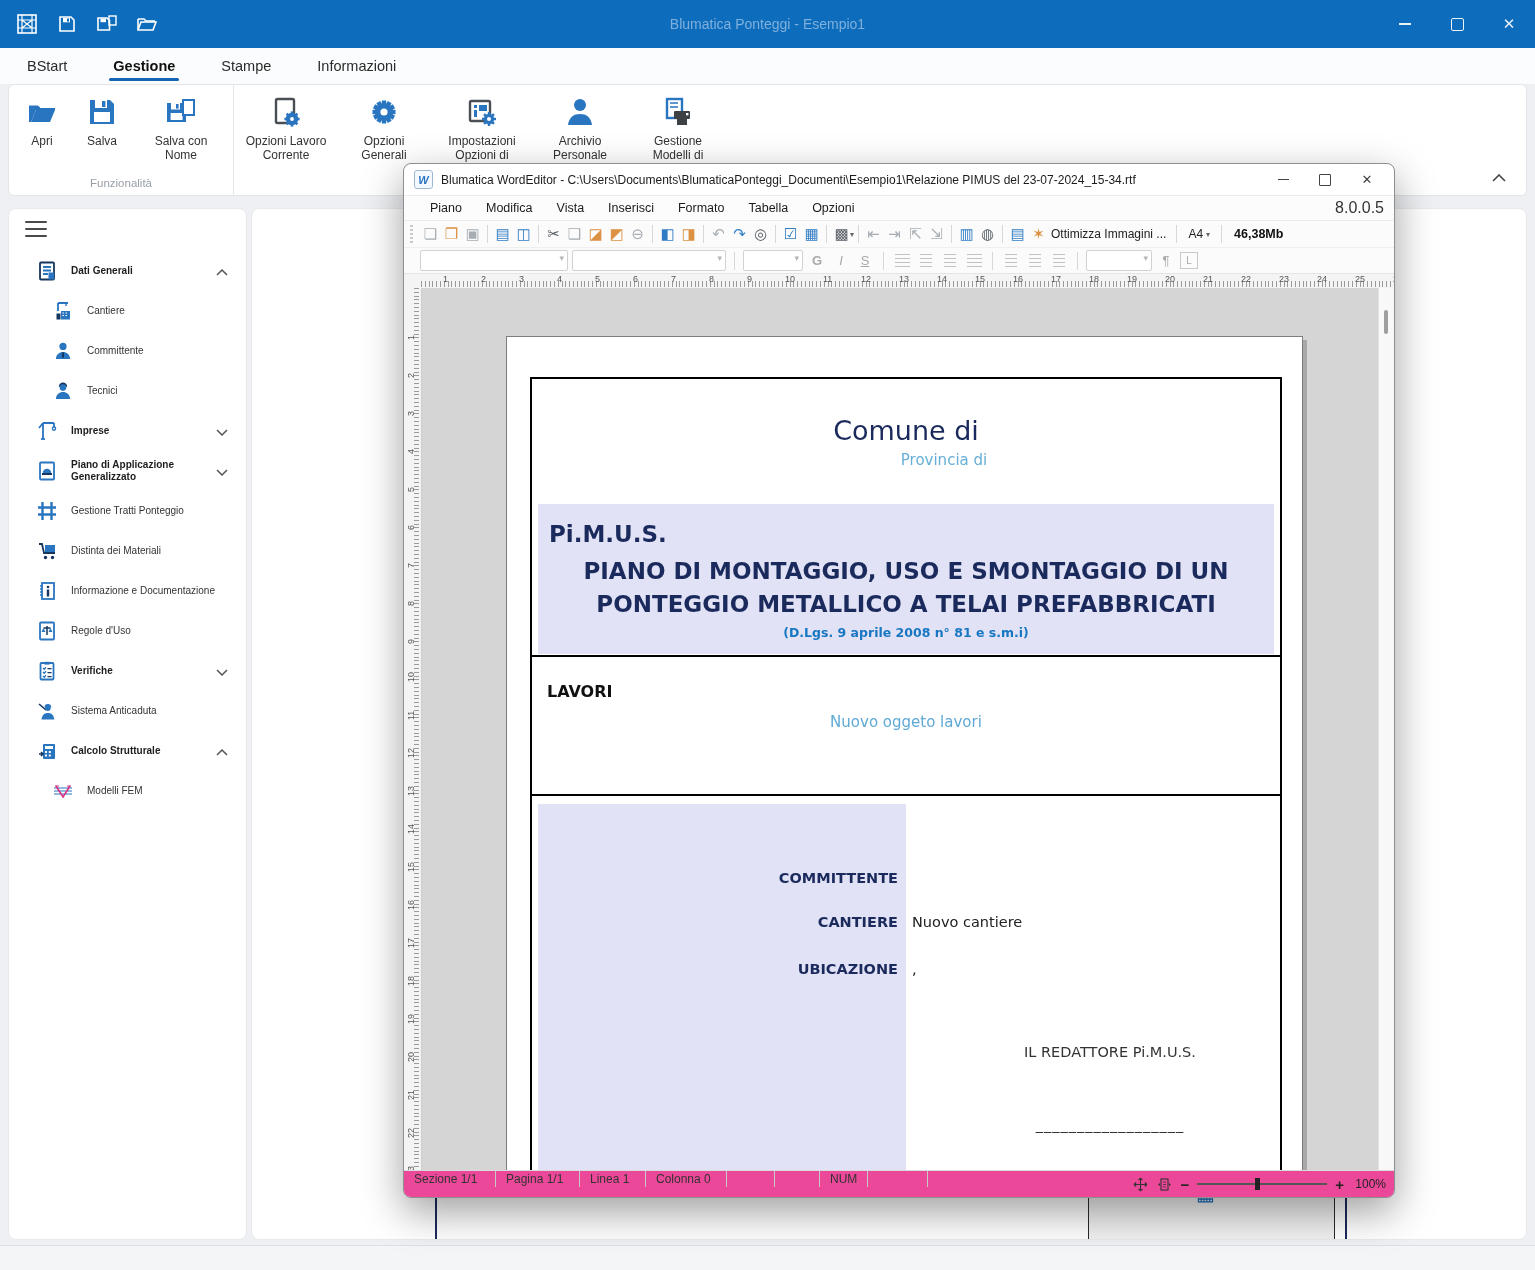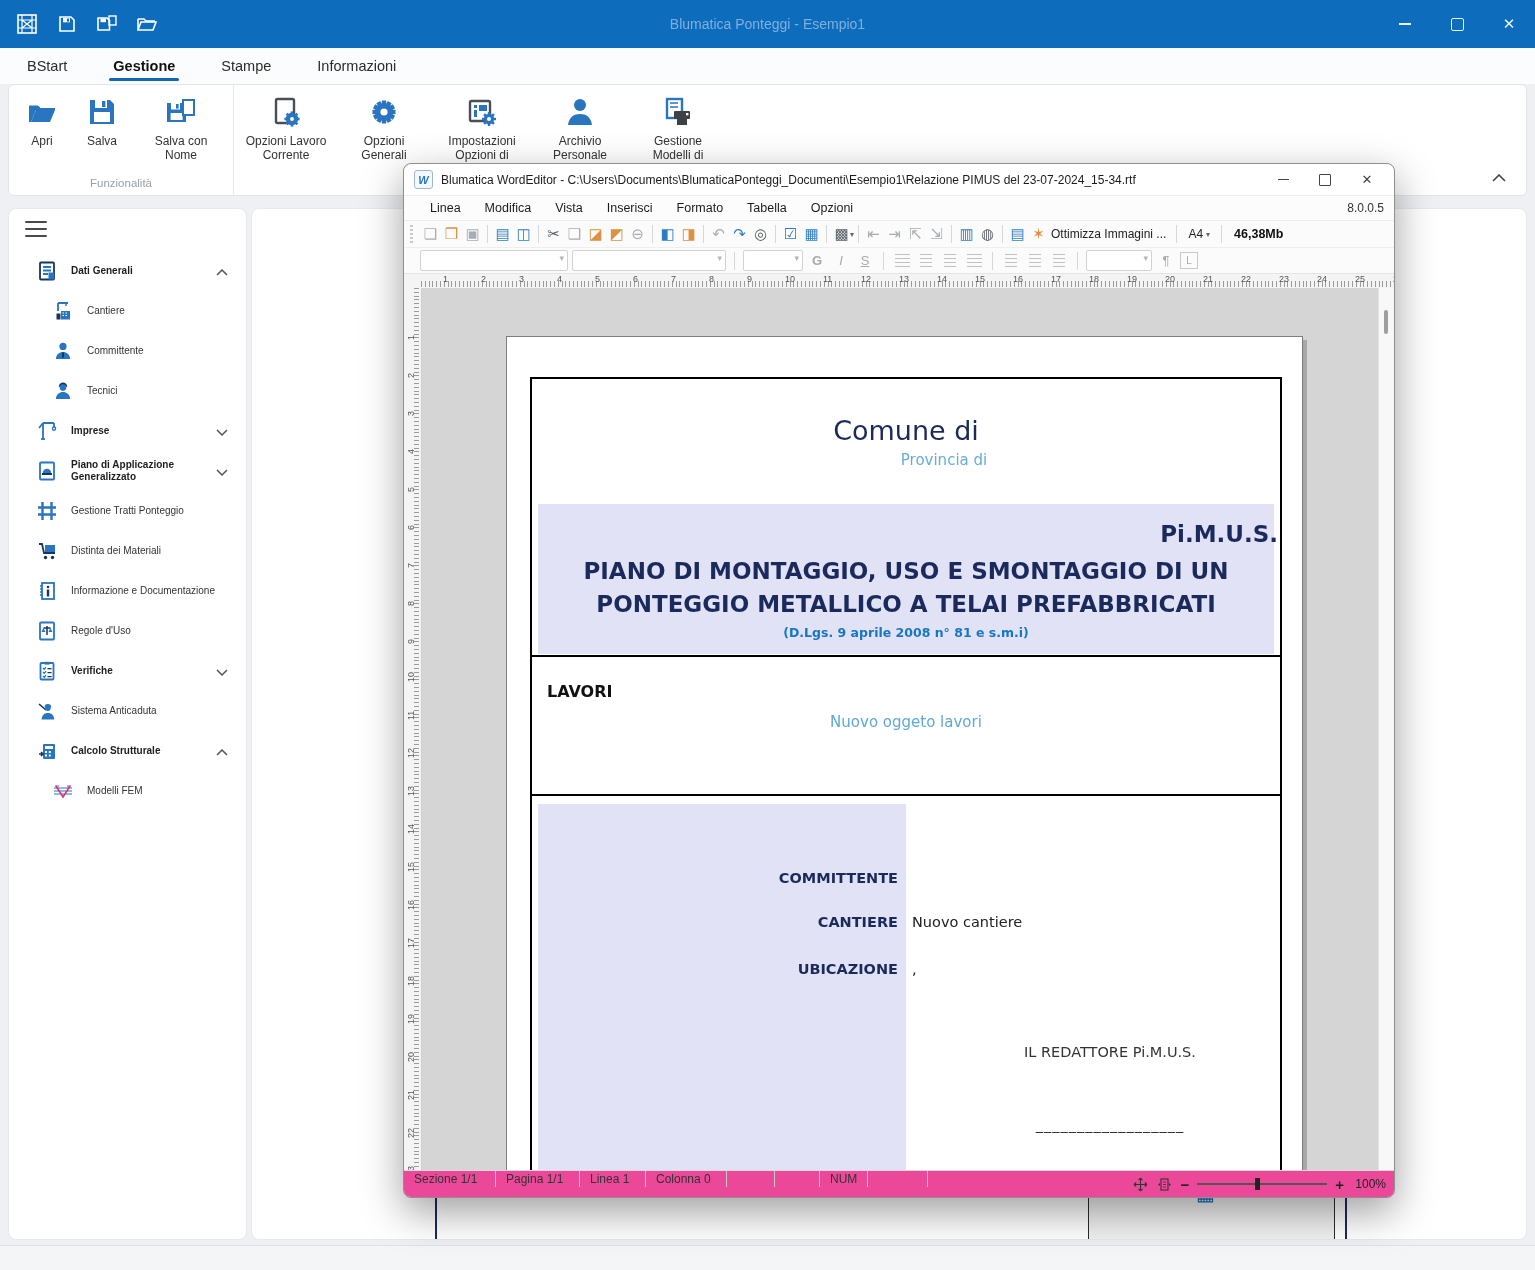--- a/index.html
+++ b/index.html
@@ -60,21 +60,21 @@
   #we-title{position:absolute;left:0;top:0;width:100%;height:31px;background:#fff;display:flex;align-items:center;border-radius:8px 8px 0 0;}
   #we-wicon{margin:0 8px 0 10px;width:17px;height:17px;border:1px solid #9db8d6;border-radius:3px;color:#2a75c0;font-weight:bold;font-size:11px;display:flex;align-items:center;justify-content:center;font-style:italic;background:#f4f9ff;}
   #we-title-text{font-size:12px;color:#1b1b1b;white-space:nowrap;overflow:hidden;max-width:830px;}
   .wectl{position:absolute;right:6px;top:0;height:31px;display:flex;}
   .wectl .wc2{width:42px;height:31px;display:flex;align-items:center;justify-content:center;color:#444;font-size:13px;}
   .wc2 .minbar{width:11px;height:1.5px;background:#444;}
   .wc2 .maxbox{width:10px;height:10px;border:1.2px solid #444;border-radius:1px;}
 
   #we-menu{position:absolute;left:0;top:31px;width:100%;height:25px;background:#fcfcfc;border-top:1px solid #ececec;display:flex;align-items:center;gap:24px;padding-left:26px;box-sizing:border-box;}
   .mitem{font-size:12.5px;color:#1b1b1b;}
-  #we-version{position:absolute;right:10px;top:31px;height:25px;display:flex;align-items:center;font-size:12px;color:#333;}
+  #we-version{position:absolute;right:10px;top:31px;height:25px;display:flex;align-items:center;font-size:16px;color:#333;}
   .grip{position:absolute;left:6px;top:5px;bottom:5px;width:3px;
         background:repeating-linear-gradient(180deg,#c9c9c9 0 2px,transparent 2px 4px);}
 
   #we-tb1{position:absolute;left:0;top:56px;width:100%;height:27px;background:#fbfbfb;border-top:1px solid #ececec;display:flex;align-items:center;padding-left:16px;box-sizing:border-box;}
   .ticon{width:21px;height:21px;display:flex;align-items:center;justify-content:center;font-size:15px;border-radius:3px;}
   .tsep{width:1px;height:18px;background:#d7d7d7;margin:0 4px;}
   .g-blue{color:#2f7cc4}.g-grey{color:#a7adb3}.g-dark{color:#5a6067}.g-orange{color:#dc9242}
   .ddarrow{font-size:8px;color:#666;margin-left:-2px;}
   #tb-optimize{font-size:12px;color:#222;margin:0 6px 0 2px;white-space:nowrap;}
   #tb-pagesize{display:flex;align-items:center;gap:5px;font-size:12px;color:#222;padding:2px 7px;}
@@ -105,21 +105,21 @@
   
   #page{position:absolute;left:102px;top:48px;width:797px;height:1100px;background:#fff;border:1px solid #7d7d7d;
         box-shadow:4px 4px 0 #a8a8a8;box-sizing:border-box;font-family:"DejaVu Sans",sans-serif;}
   .tframe-l{position:absolute;left:23px;top:40px;bottom:0;width:2px;background:#000;}
   .tframe-r{position:absolute;left:773px;top:40px;bottom:0;width:2px;background:#000;}
   .tframe-t{position:absolute;left:23px;top:40px;width:752px;height:2px;background:#000;}
   .hline{position:absolute;left:23px;width:752px;height:2px;background:#000;}
   #d-comune{position:absolute;left:25px;top:78px;width:748px;text-align:center;font-size:27px;color:#1b2a5c;}
   #d-prov{position:absolute;left:25px;top:114px;width:824px;text-align:center;font-size:15px;color:#66aed6;}
   #d-lav1{position:absolute;left:31px;top:167px;width:736px;height:150px;background:#e1e2f5;}
-  #d-t1{position:absolute;left:35px;top:184px;width:736px;text-align:right;font-size:23px;font-weight:bold;color:#1b2a5c;}
+  #d-t1{position:absolute;left:42px;top:184px;width:736px;text-align:left;font-size:23px;font-weight:bold;color:#1b2a5c;}
   #d-t2{position:absolute;left:31px;top:218px;width:736px;text-align:center;font-size:23px;font-weight:600;color:#1b2a5c;line-height:1.45;}
   #d-law{position:absolute;left:31px;top:288px;width:736px;text-align:center;font-size:12.5px;font-weight:bold;color:#1877c2;}
   #d-lavori{position:absolute;left:40px;top:345px;font-size:16px;font-weight:bold;color:#111;}
   #d-lavval{position:absolute;left:31px;top:376px;width:736px;text-align:center;font-size:15px;color:#5fa9d5;}
   #d-lav2{position:absolute;left:31px;top:467px;width:368px;height:633px;background:#e1e2f5;}
   .dlabel{position:absolute;left:31px;width:360px;text-align:right;font-size:14.5px;font-weight:bold;color:#1b2a5c;}
   .dvalue{position:absolute;left:405px;font-size:14.5px;color:#222;}
   #d-redattore{position:absolute;left:430px;top:707px;width:346px;text-align:center;font-size:14.5px;color:#333;}
   #d-sign{position:absolute;left:430px;top:780px;width:346px;text-align:center;font-size:14.5px;color:#333;letter-spacing:1px;}
 
@@ -511,21 +511,21 @@
           </span>
         <span class="wc2">
             <span class="maxbox"></span>
           </span>
         <span class="wc2">✕</span>
       </span>
     </div>
 
     <div id="we-menu">
         <span class="grip" style="top:36px;bottom:984px;"></span>
-        <span class="mitem">Linea</span>
+        <span class="mitem">Piano</span>
         <span class="mitem">Modifica</span>
         <span class="mitem">Vista</span>
         <span class="mitem">Inserisci</span>
         <span class="mitem">Formato</span>
         <span class="mitem">Tabella</span>
         <span class="mitem">Opzioni</span>
       </div>
     <div id="we-version">8.0.0.5</div>
 
     <div id="we-tb1">

